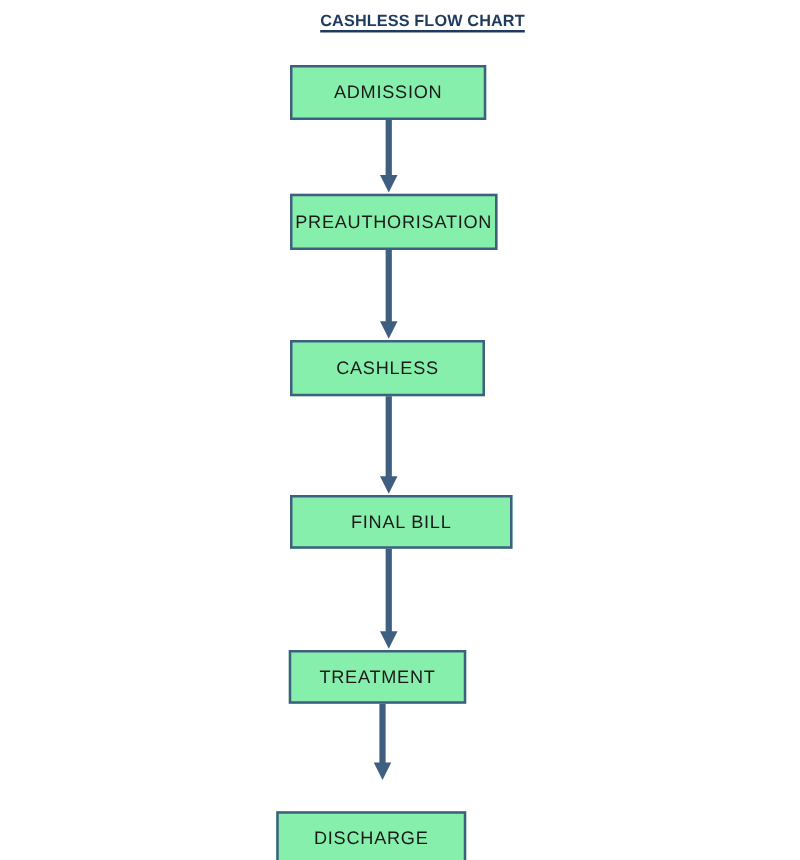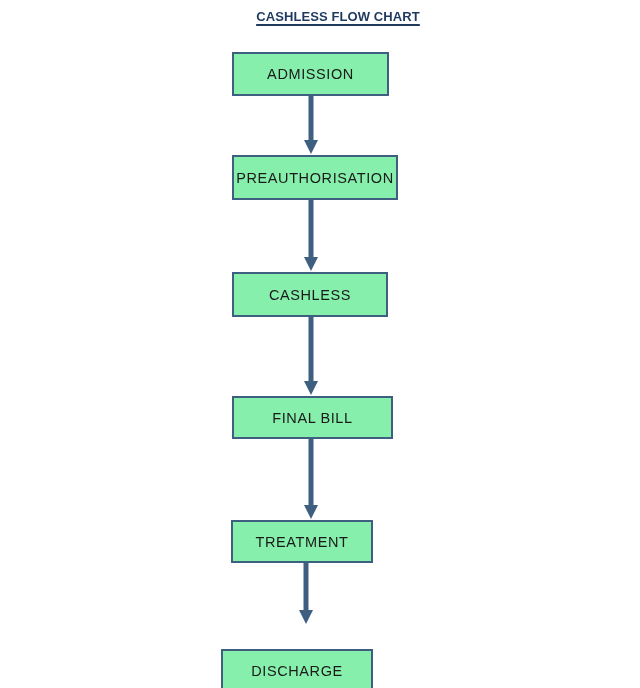--- a/index.html
+++ b/index.html
@@ -53,21 +53,21 @@
     font-weight: normal;
     color: #1a1a1a;
     letter-spacing: 0.6px;
     white-space: nowrap;
     text-align: center;
   }
 
   .node-admission        { left: 232px; top: 52px;  width: 157px; height: 44px; }
   .node-preauthorisation { left: 232px; top: 155px; width: 166px; height: 45px; }
   .node-treatment        { left: 232px; top: 272px; width: 156px; height: 45px; }
-  .node-finalbill        { left: 232px; top: 396px; width: 161px; height: 43px; }
+  .node-finalbill        { left: 232px; top: 396px; width: 178px; height: 43px; }
   .node-approval         { left: 231px; top: 520px; width: 142px; height: 43px; }
   .node-discharge        { left: 221px; top: 625px; width: 152px; height: 44px; }
 
   
   .node-approval  { border-width: 2.5px; }
   .node-discharge { border-width: 2.5px; margin-top: 24px; }
 
   
   .flow-arrow {
     position: absolute;

